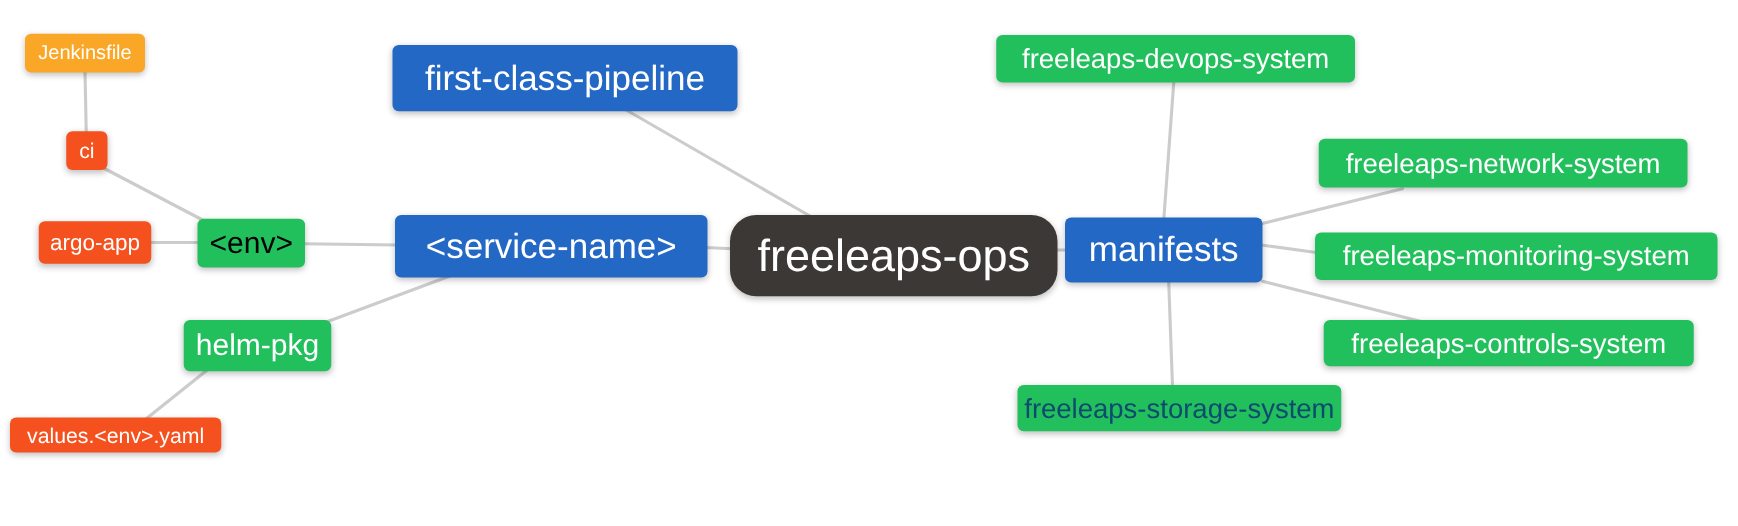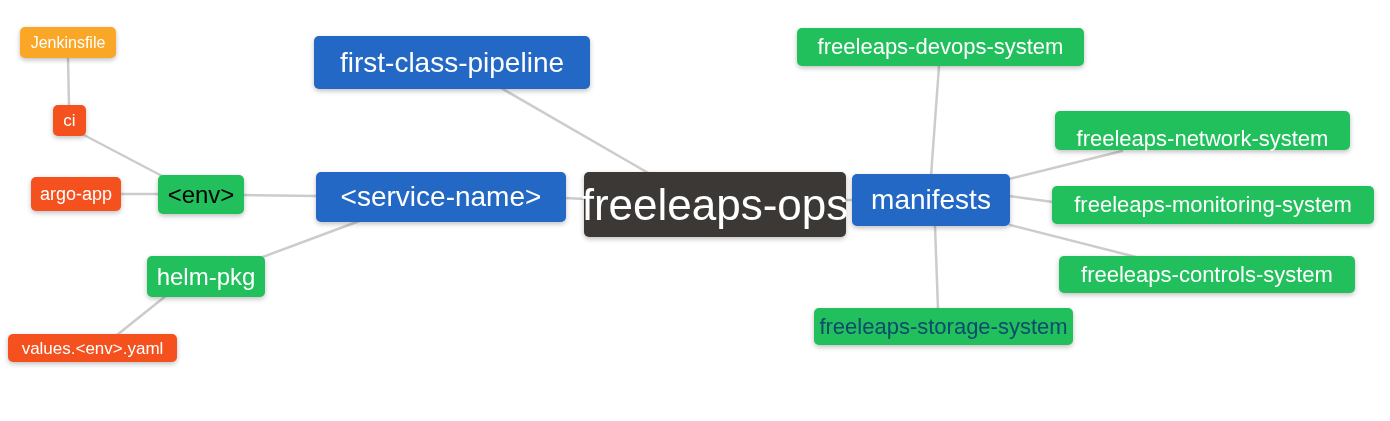--- a/index.html
+++ b/index.html
@@ -76,30 +76,30 @@
     </div>
     <div class="mm-node" style="left: 8px; top: 334px; width: 169px; height: 28px; font-size: 17px; background: rgb(244, 81, 30); color: rgb(255, 255, 255); text-align: center;">
       <span>values.&lt;env&gt;.yaml</span>
     </div>
     <div class="mm-node" style="left: 314px; top: 36px; width: 276px; height: 53px; font-size: 28px; background: rgb(35, 104, 196); color: rgb(255, 255, 255);">
       <span>first-class-pipeline</span>
     </div>
     <div class="mm-node" style="left: 316px; top: 172px; width: 250px; height: 50px; font-size: 28px; background: rgb(35, 104, 196); color: rgb(255, 255, 255);">
       <span>&lt;service-name&gt;</span>
     </div>
-    <div class="mm-node" style="left: 584px; top: 172px; width: 262px; height: 65px; font-size: 44px; background: rgb(59, 56, 53); color: rgb(255, 255, 255);">
+    <div class="mm-node" style="left: 584px; top: 172px; width: 262px; height: 65px; font-size: 36px; background: rgb(59, 56, 53); color: rgb(255, 255, 255); border-radius: 21px;">
       <span>freeleaps-ops</span>
     </div>
     <div class="mm-node" style="left: 852px; top: 174px; width: 158px; height: 52px; font-size: 28px; background: rgb(35, 104, 196); color: rgb(255, 255, 255);">
       <span>manifests</span>
     </div>
     <div class="mm-node" style="left: 797px; top: 28px; width: 287px; height: 38px; font-size: 22px; background: rgb(34, 192, 92); color: rgb(255, 255, 255); text-align: center;">
       <span>freeleaps-devops-system</span>
     </div>
-    <div class="mm-node" style="left: 1055px; top: 111px; width: 295px; height: 39px; font-size: 22px; background: rgb(34, 192, 92); color: rgb(255, 255, 255); align-items: flex-end;">
+    <div class="mm-node" style="left: 1055px; top: 111px; width: 295px; height: 39px; font-size: 22px; background: rgb(34, 192, 92); color: rgb(255, 255, 255);">
       <span>freeleaps-network-system</span>
     </div>
     <div class="mm-node" style="left: 1052px; top: 186px; width: 322px; height: 38px; font-size: 22px; background: rgb(34, 192, 92); color: rgb(255, 255, 255);">
       <span>freeleaps-monitoring-system</span>
     </div>
     <div class="mm-node" style="left: 1059px; top: 256px; width: 296px; height: 37px; font-size: 22px; background: rgb(34, 192, 92); color: rgb(255, 255, 255);">
       <span>freeleaps-controls-system</span>
     </div>
     <div class="mm-node" style="left: 814px; top: 308px; width: 259px; height: 37px; font-size: 22px; background: rgb(34, 192, 92); color: #0c4a6e;">
       <span>freeleaps-storage-system</span>

